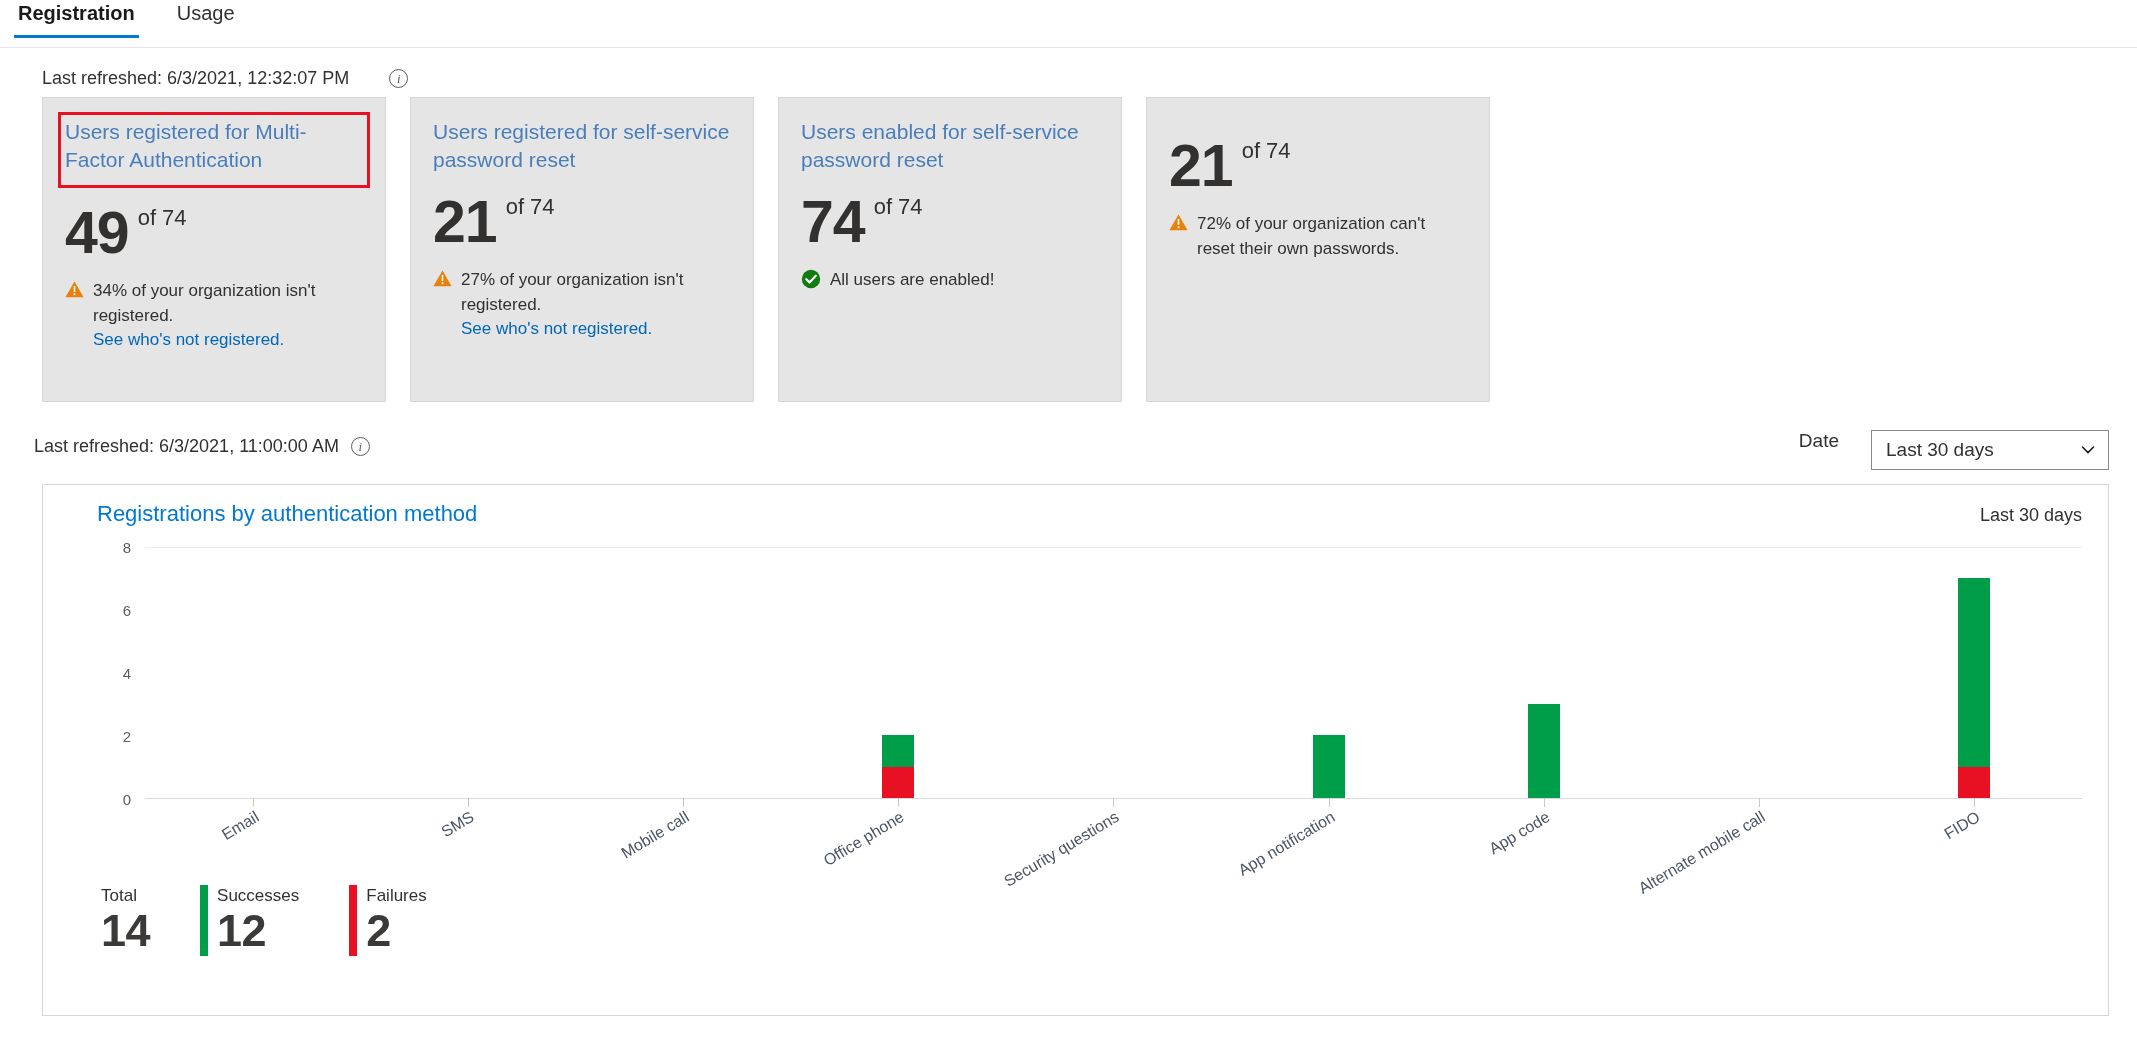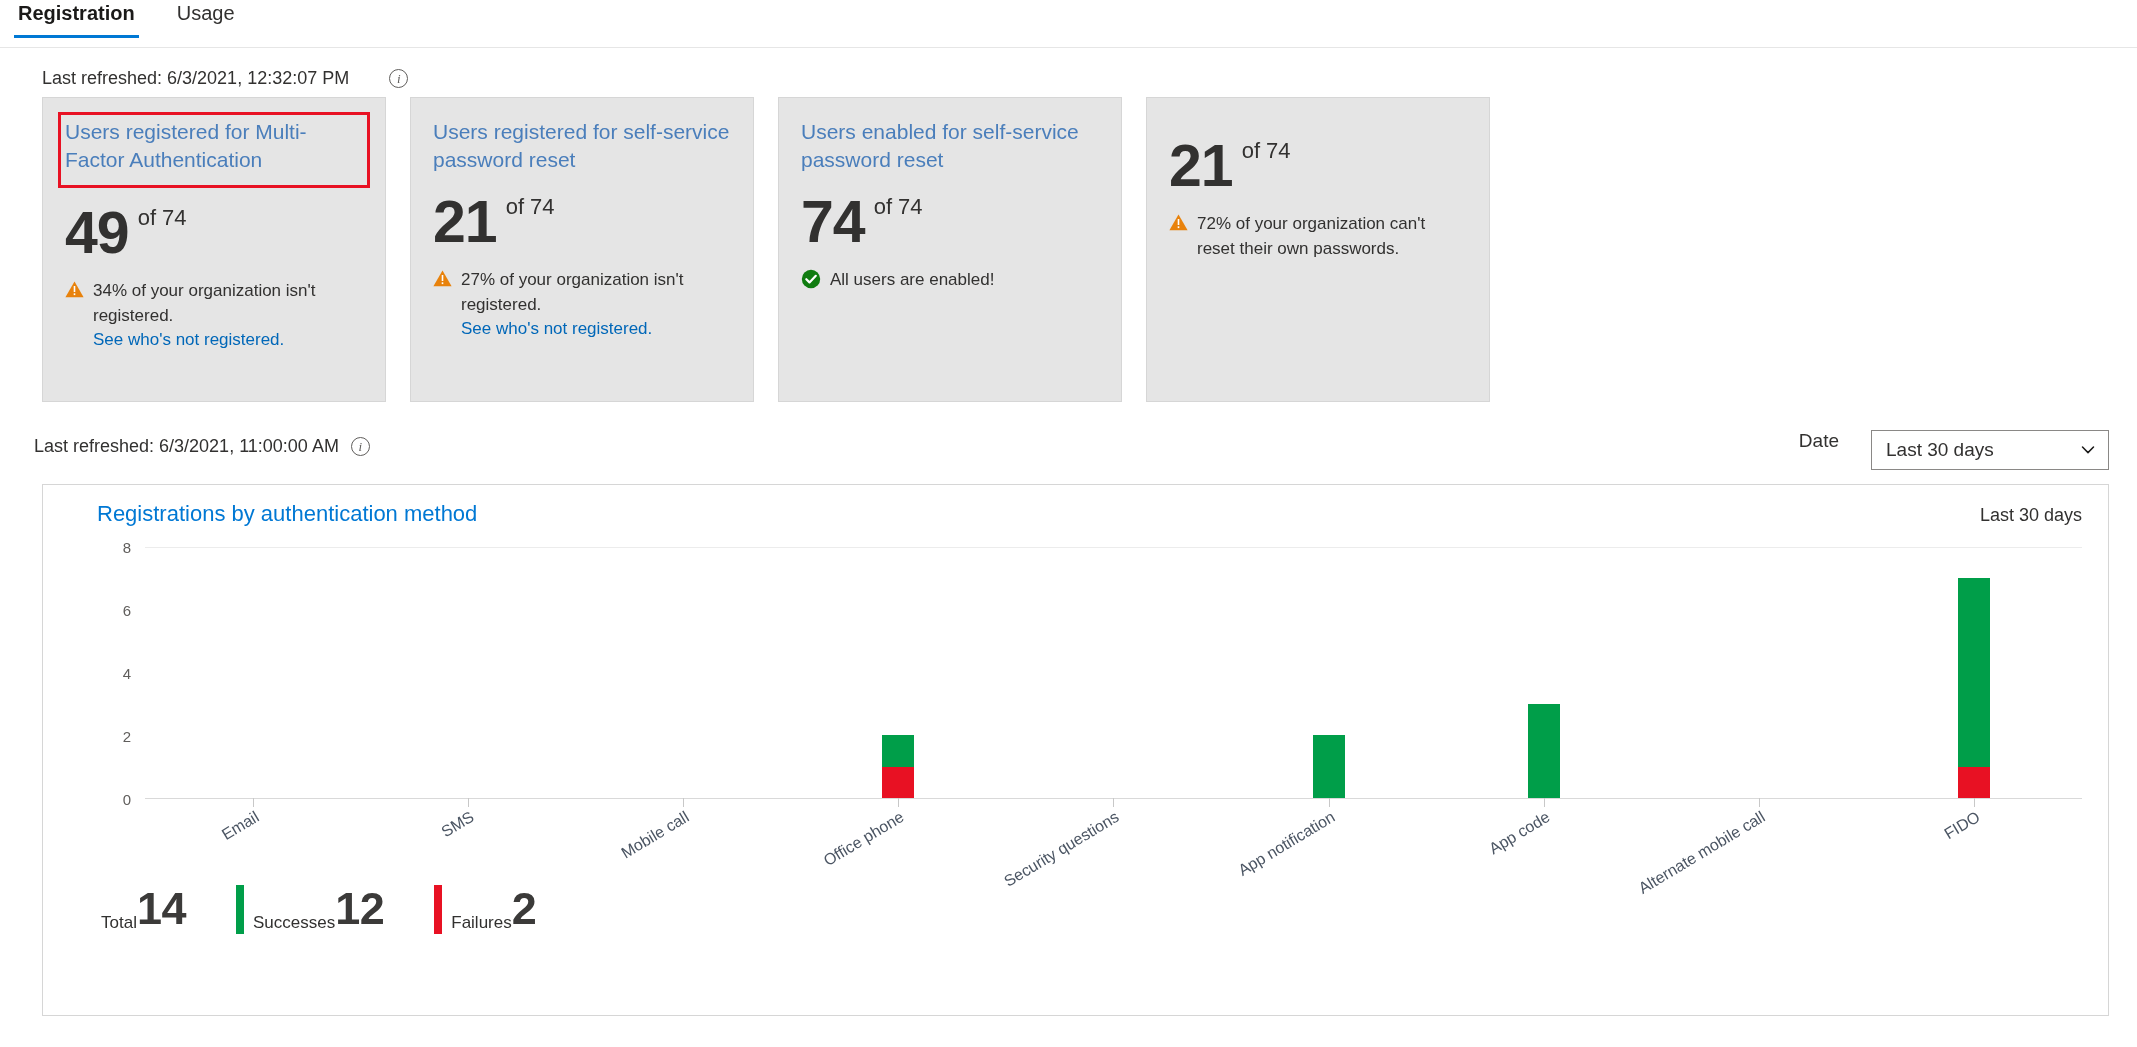--- a/index.html
+++ b/index.html
@@ -276,21 +276,21 @@
   
   .summary {
     position: absolute;
     left: 58px;
     top: 400px;
     display: flex;
     gap: 50px;
   }
   .sum-item { display: flex; align-items: stretch; gap: 9px; }
   .sum-swatch { width: 8px; border-radius: 0; }
-  .sum-body { display: flex; flex-direction: row; align-items: flex-end; }
+  .sum-body { display: flex; flex-direction: column; }
   .sum-label { font-size: 17px; color: #323130; line-height: 1.3; }
   .sum-value {
     font-size: 45px;
     font-weight: 600;
     color: #3b3a39;
     line-height: 1.08;
     letter-spacing: -0.5px;
   }
 </style>
 </head>

